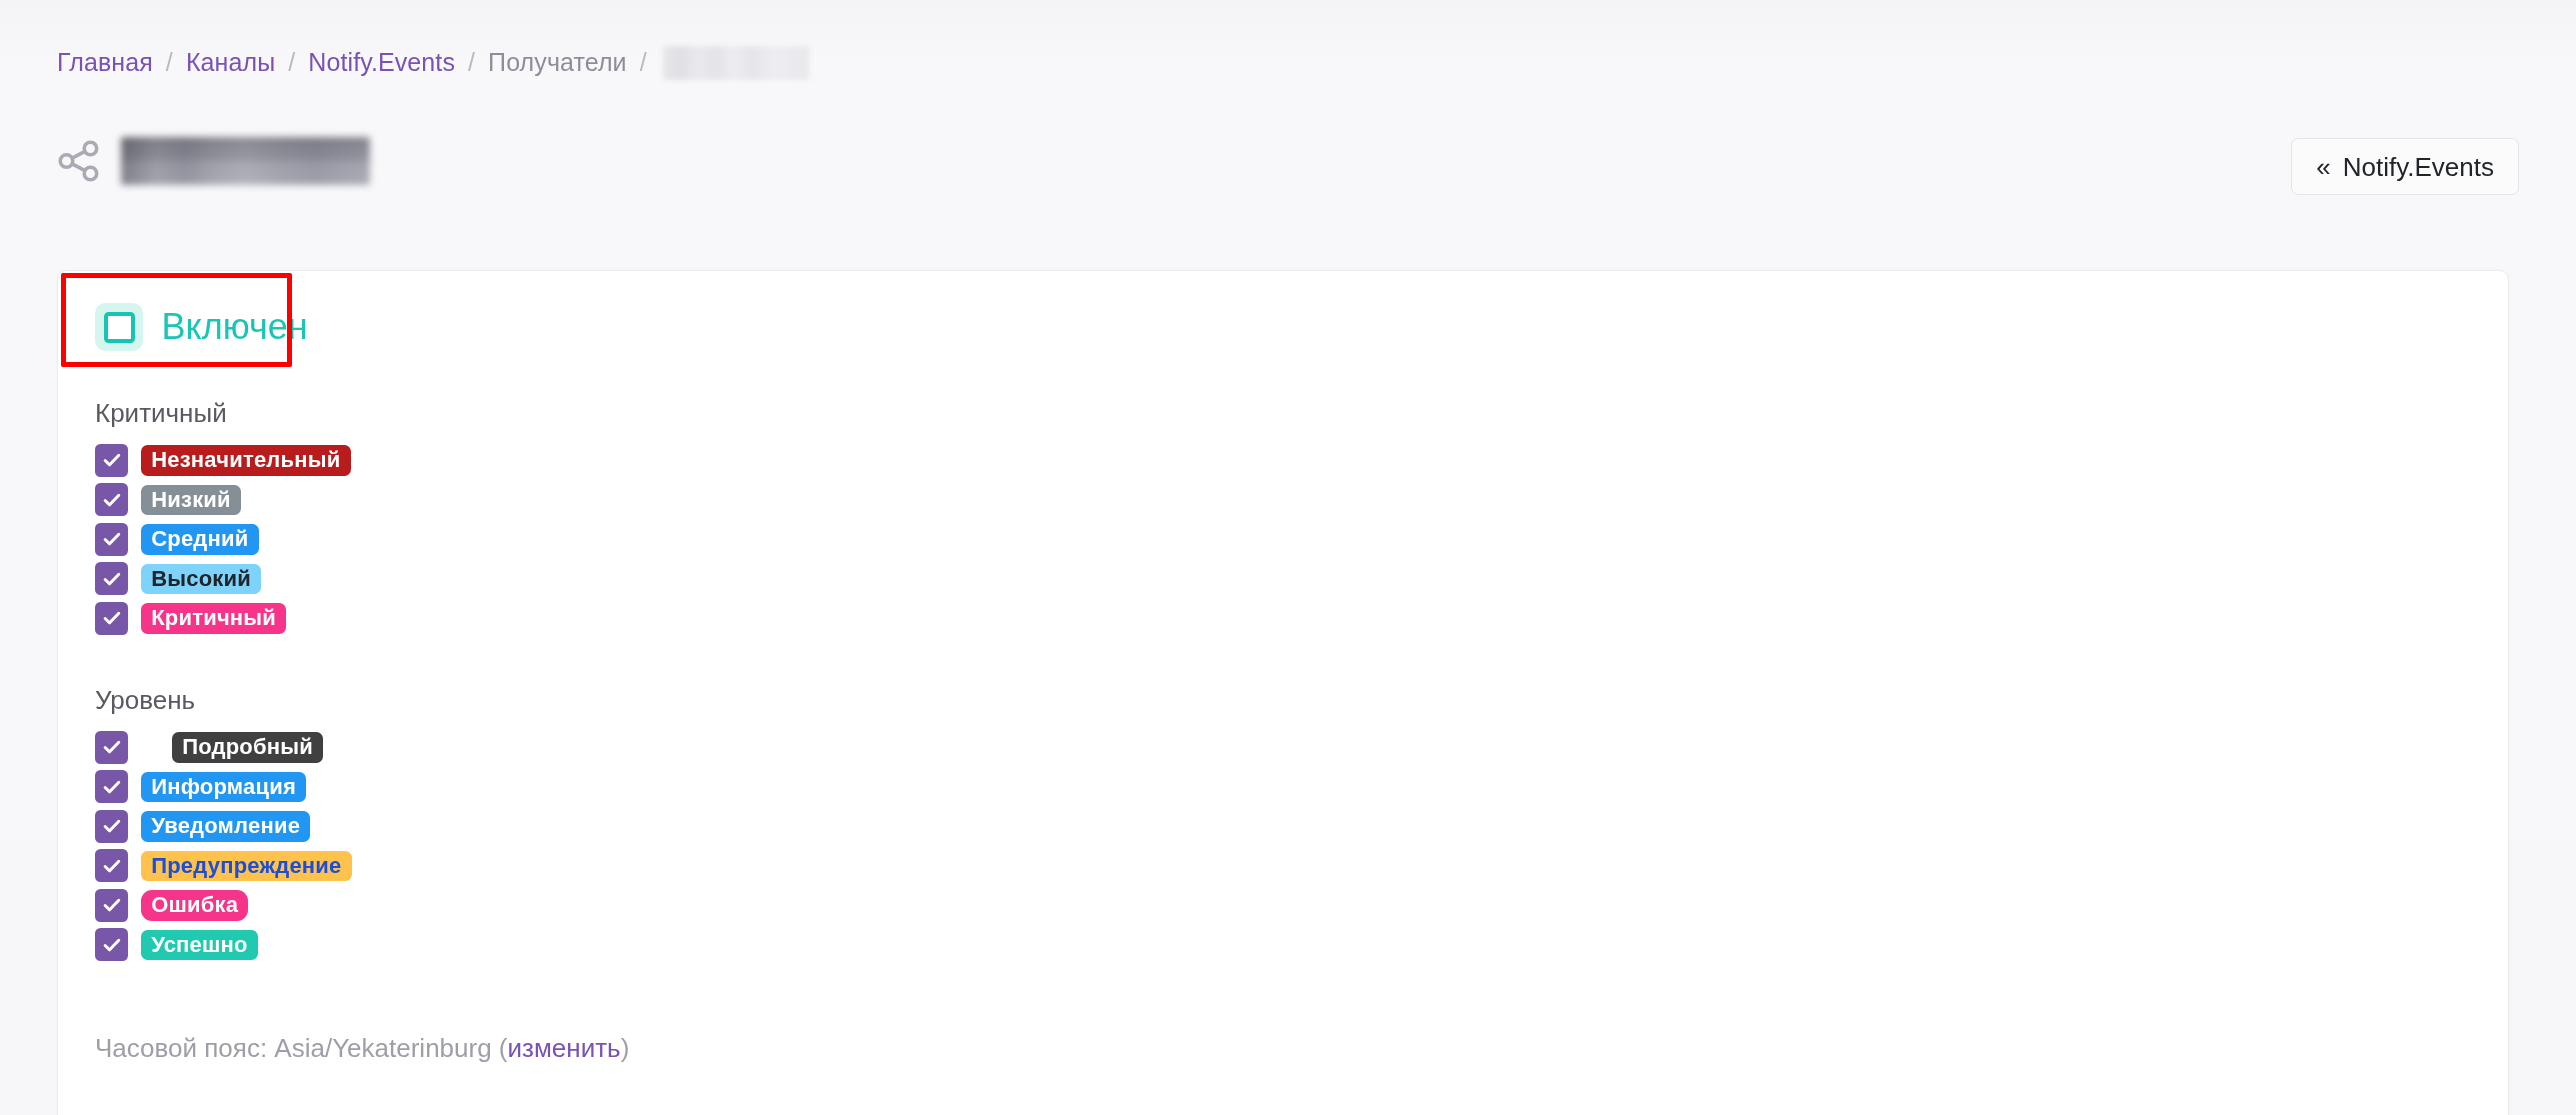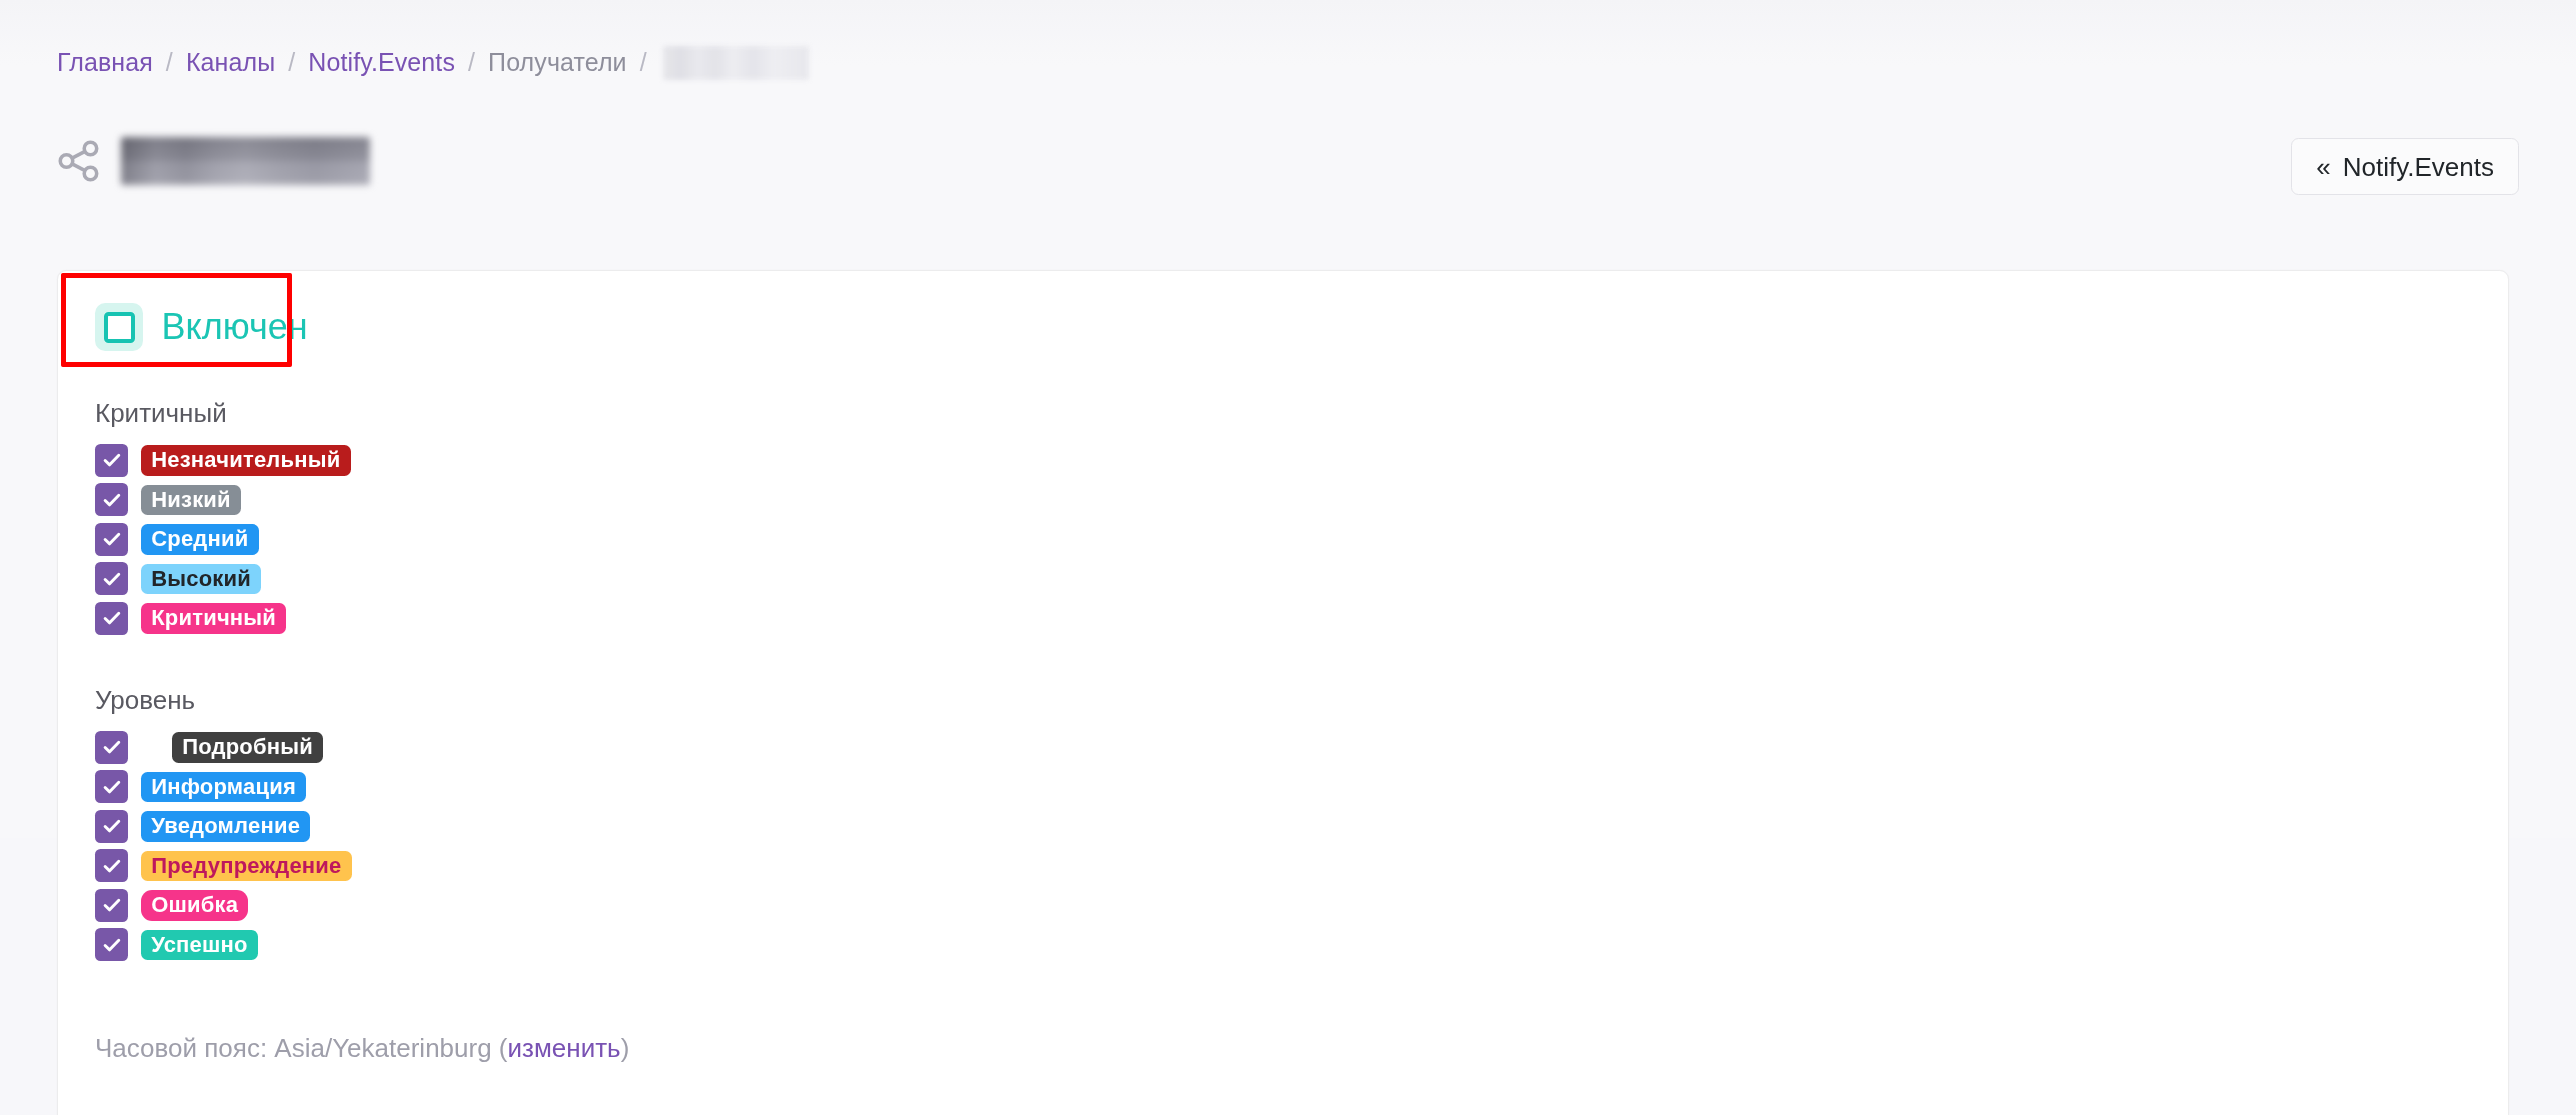--- a/index.html
+++ b/index.html
@@ -335,21 +335,21 @@
               </svg>
             </span>
             <span class="badge" style="background: rgb(33, 150, 243); color: rgb(255, 255, 255);">Уведомление</span>
           </div>
           <div class="opt-row">
             <span class="cb">
               <svg width="22" height="22" viewBox="0 0 24 24">
                 <path d="M4.5 12.6 L9.4 17.3 L19.4 6.8" fill="none" stroke="#ffffff" stroke-width="3.2" stroke-linecap="round" stroke-linejoin="round"></path>
               </svg>
             </span>
-            <span class="badge" style="background: rgb(255, 195, 77); color: #be185d;">Предупреждение</span>
+            <span class="badge" style="background: rgb(255, 195, 77); color: #1d4ed8;">Предупреждение</span>
           </div>
           <div class="opt-row">
             <span class="cb">
               <svg width="22" height="22" viewBox="0 0 24 24">
                 <path d="M4.5 12.6 L9.4 17.3 L19.4 6.8" fill="none" stroke="#ffffff" stroke-width="3.2" stroke-linecap="round" stroke-linejoin="round"></path>
               </svg>
             </span>
             <span class="badge" style="background: rgb(246, 52, 138); color: rgb(255, 255, 255); border-radius: 11px;">Ошибка</span>
           </div>
           <div class="opt-row">

